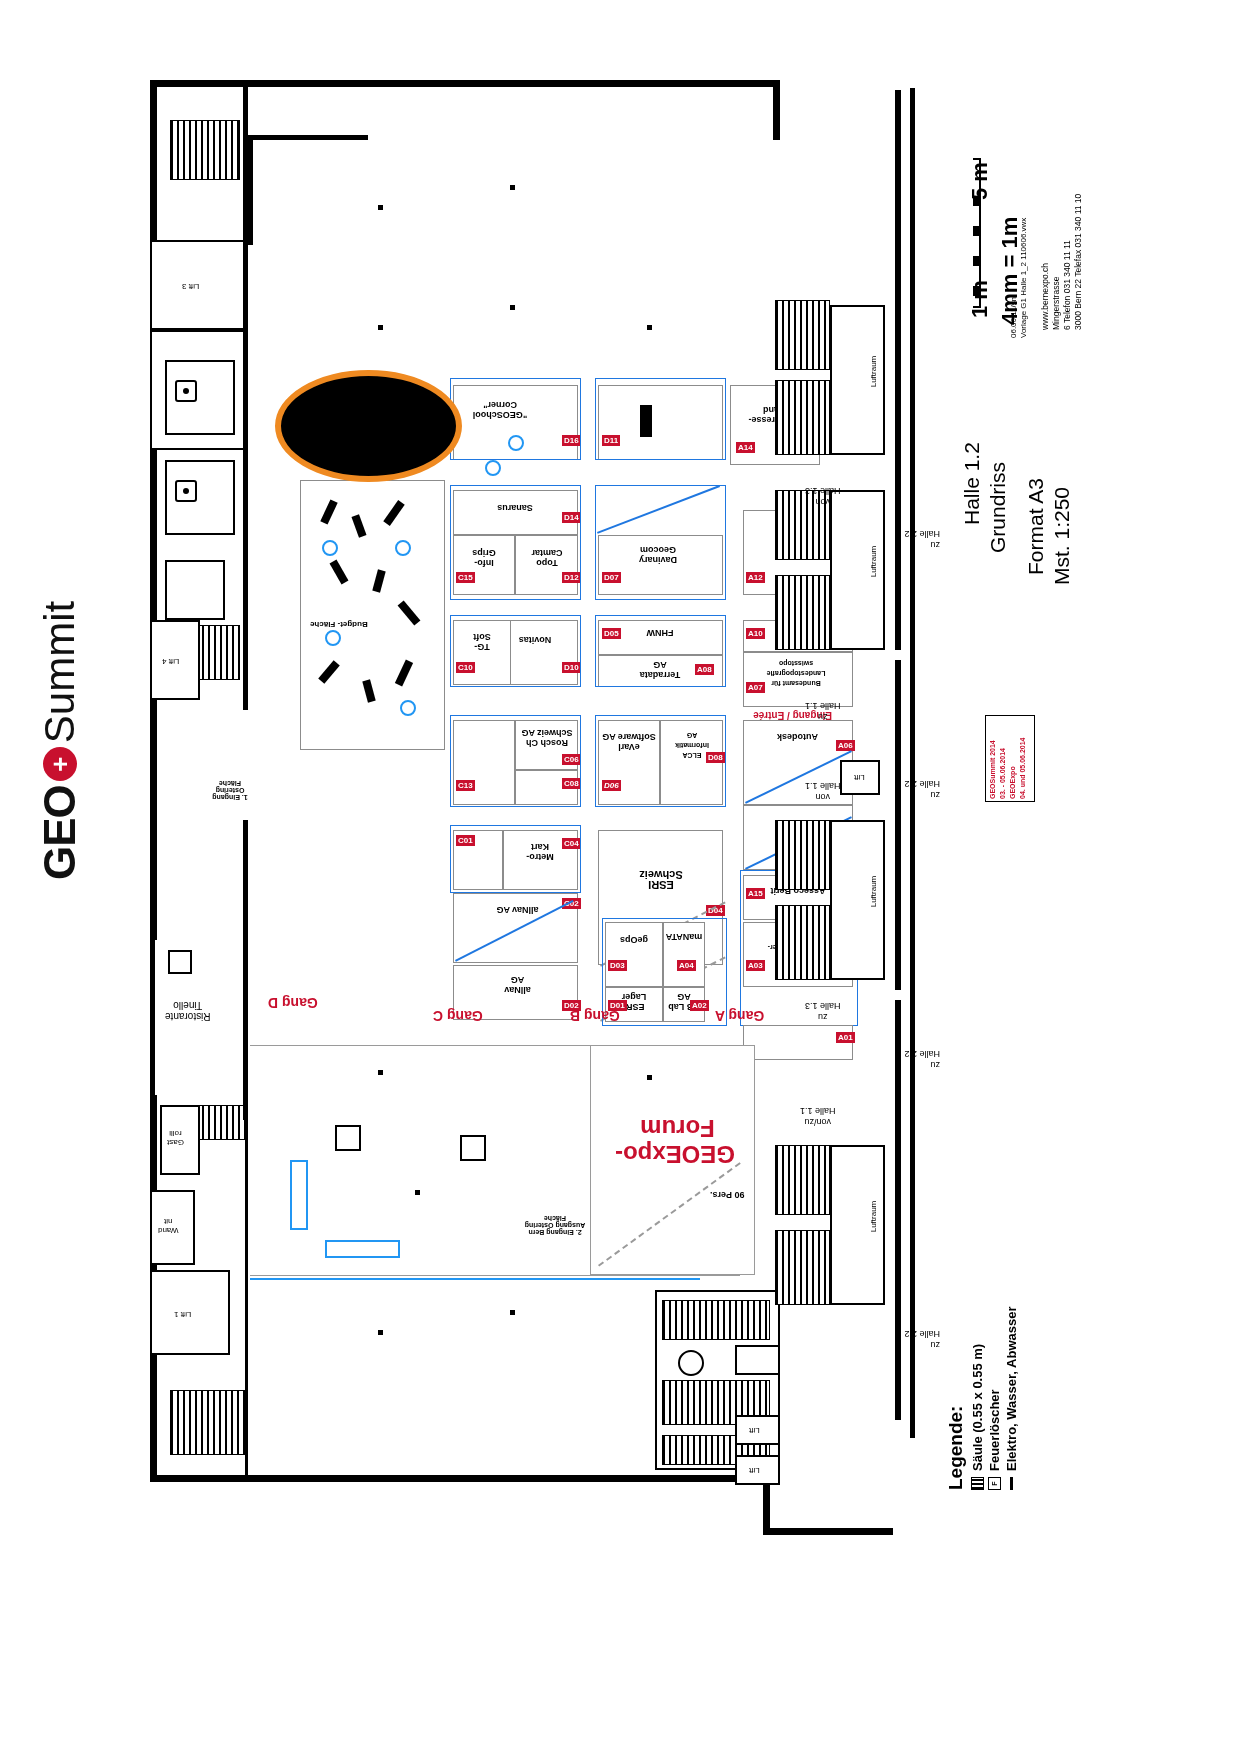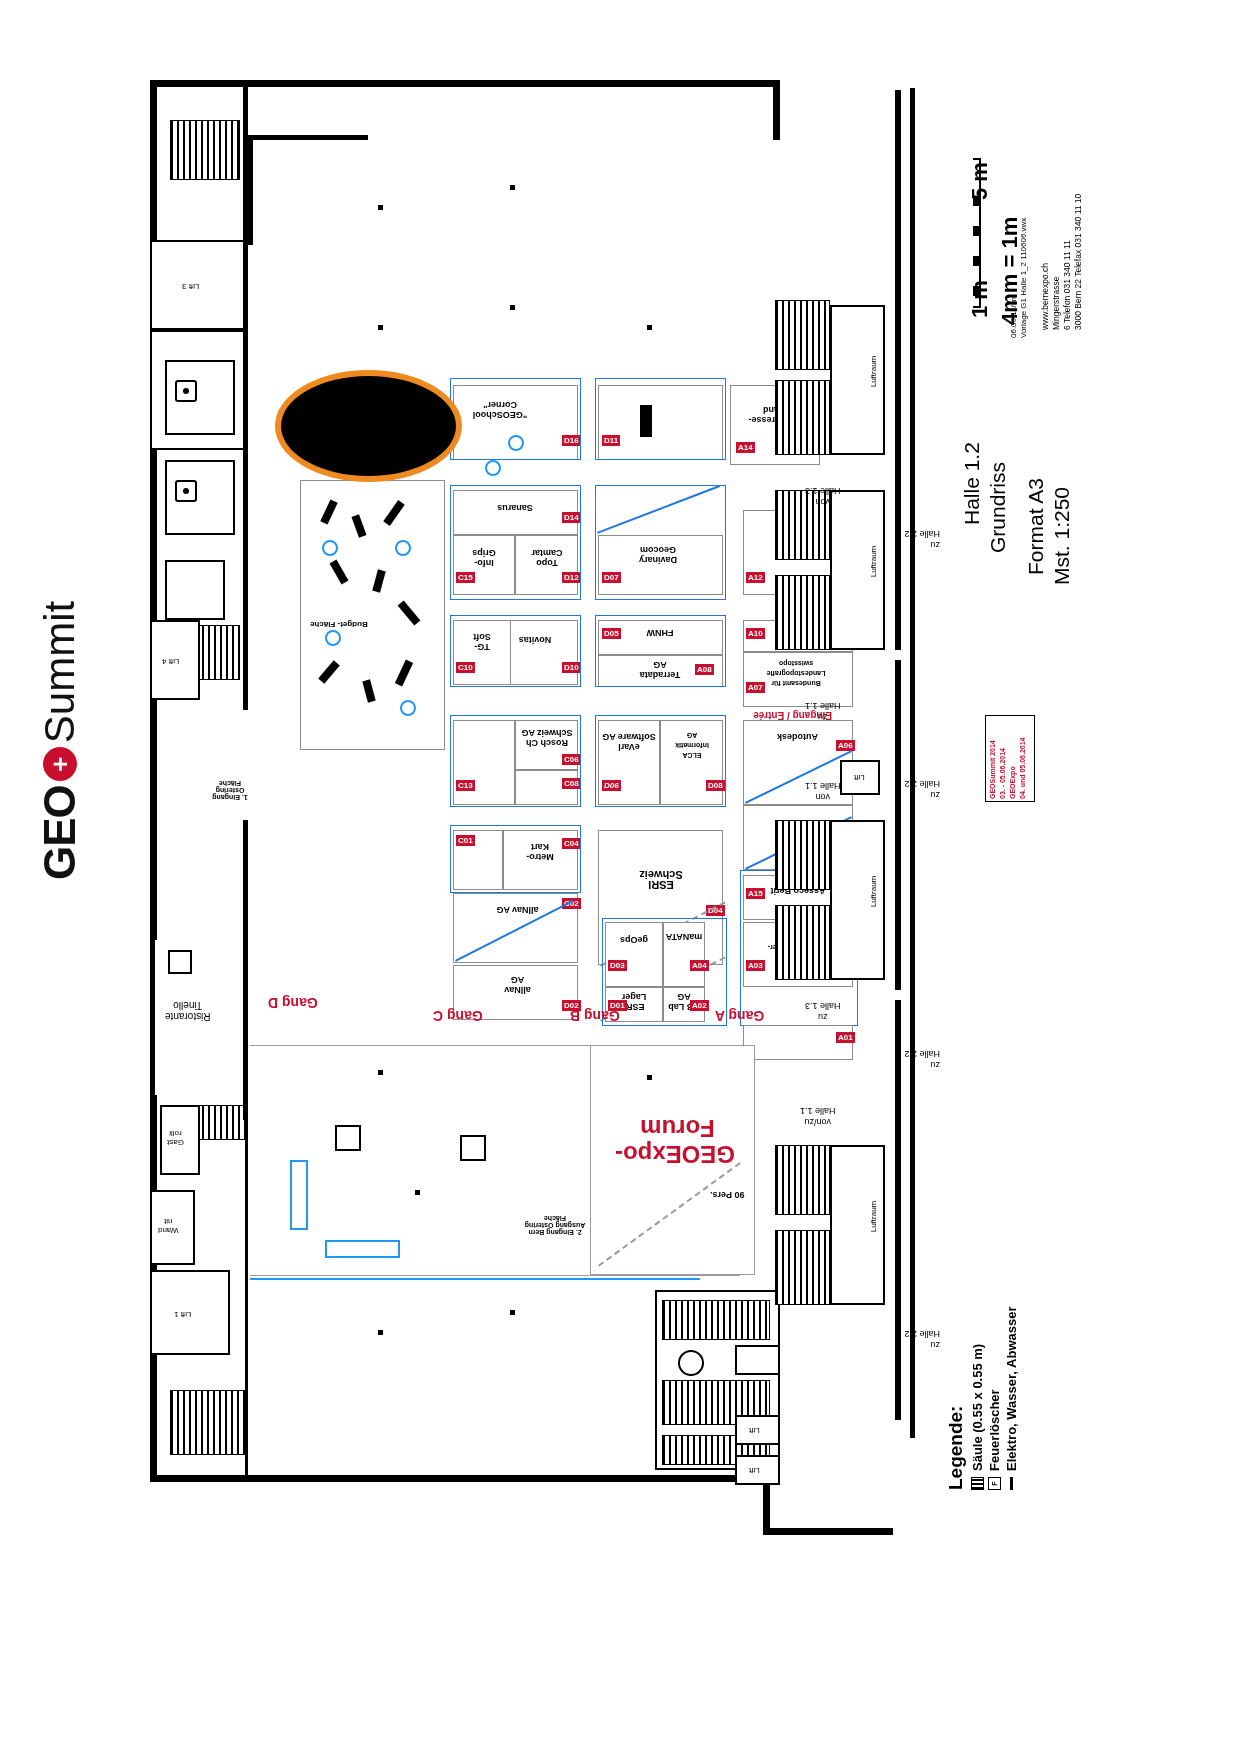--- a/index.html
+++ b/index.html
@@ -228,21 +228,21 @@
   <div class="bdim" style="left:300px;top:655px;width:131px;height:92px;"></div>
 
   <div class="booth" style="left:448px;top:660px;width:62px;height:85px;"></div>
   <div class="bname rot180" style="left:450px;top:672px;width:58px;transform:rotate(180deg);">eVarl
 Software AG</div>
   <div class="bnum" style="left:452px;top:720px;font-style:italic;">D06</div>
   <div class="booth" style="left:510px;top:660px;width:63px;height:85px;"></div>
   <div class="bname rot180" style="left:513px;top:670px;width:58px;font-size:7px;transform:rotate(180deg);">ELCA
 Informatik
 AG</div>
-  <div class="bnum" style="left:556px;top:720px;">D08</div>
+  <div class="bnum" style="left:556px;top:692px;">D08</div>
   <div class="bdim" style="left:445px;top:655px;width:131px;height:92px;"></div>
 
   <div class="booth" style="left:593px;top:660px;width:110px;height:85px;"></div>
   <div class="bname rot180" style="left:600px;top:672px;width:95px;transform:rotate(180deg);">Autodesk</div>
   <div class="bnum" style="left:686px;top:680px;">A06</div>
   <div class="diag" style="left:595px;top:742px;width:118px;transform:rotate(-26deg);"></div>
 
   <div class="booth" style="left:593px;top:745px;width:110px;height:65px;"></div>
   <div class="bname rot180" style="left:600px;top:758px;width:95px;transform:rotate(180deg);">Autodesk</div>
   <div class="diag" style="left:595px;top:808px;width:118px;transform:rotate(-26deg);"></div>
@@ -276,21 +276,21 @@
   <div class="bname rot180" style="left:598px;top:826px;width:100px;transform:rotate(180deg);">Asseco Berit</div>
   <div class="bnum" style="left:596px;top:828px;">A15</div>
 
   <div class="booth" style="left:593px;top:862px;width:110px;height:65px;"></div>
   <div class="bname rot180" style="left:596px;top:872px;width:100px;font-size:7px;transform:rotate(180deg);">DAB geomatiker-
 verbund</div>
   <div class="bnum" style="left:596px;top:900px;">A03</div>
 
   <div class="booth" style="left:513px;top:862px;width:42px;height:65px;"></div>
   <div class="bname rot180" style="left:515px;top:872px;width:38px;transform:rotate(180deg);">maNATA</div>
-  <div class="bnum" style="left:540px;top:900px;">A04</div>
+  <div class="bnum" style="left:527px;top:900px;">A04</div>
 
   <div class="booth" style="left:513px;top:927px;width:42px;height:35px;"></div>
   <div class="bname rot180" style="left:514px;top:932px;width:40px;transform:rotate(180deg);">CB Lab AG</div>
   <div class="bnum" style="left:540px;top:940px;">A02</div>
 
   <div class="booth" style="left:455px;top:862px;width:58px;height:65px;"></div>
   <div class="bname rot180" style="left:458px;top:875px;width:52px;transform:rotate(180deg);">geOps</div>
   <div class="bnum" style="left:458px;top:900px;">D03</div>
 
   <div class="booth" style="left:455px;top:927px;width:58px;height:35px;"></div>

